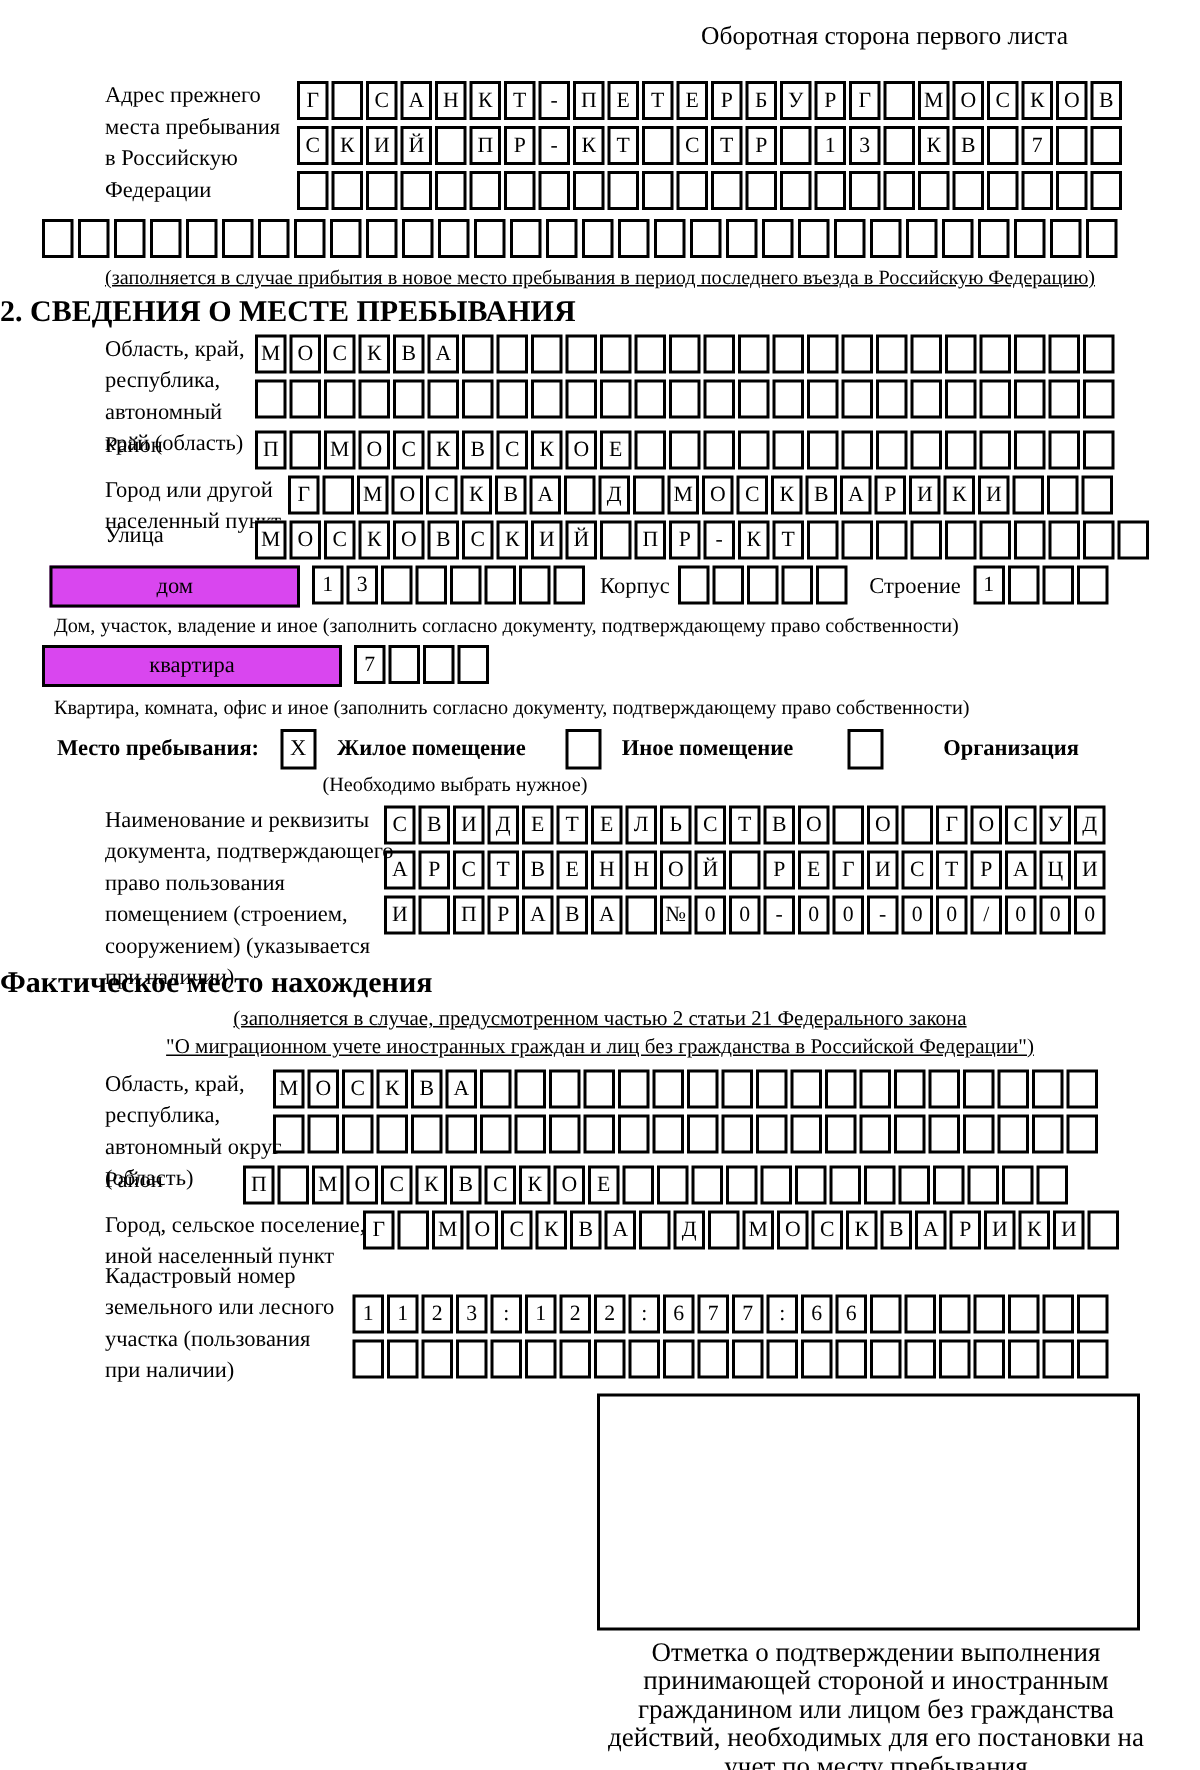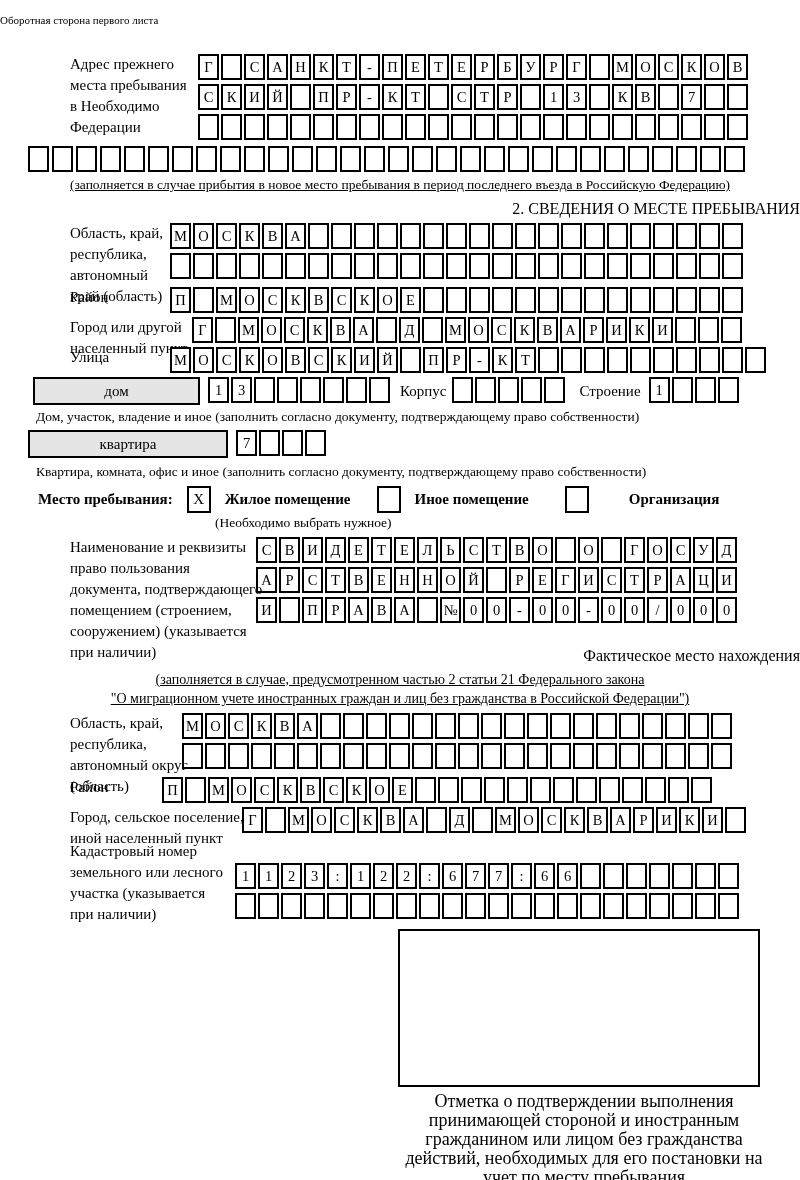--- a/index.html
+++ b/index.html
@@ -2,36 +2,36 @@
 <html><head>
 <meta charset="utf-8">
 <style>
   html,body{margin:0;padding:0;}
   body{
     width:800px;height:1180px;background:#ffffff;color:#000000;
     font-family:"Liberation Serif","DejaVu Serif",serif;
     position:relative;overflow:hidden;
   }
   .page{padding-top:14px;}
-  .top-title{font-size:11px;text-align:left;padding-right:88px;height:20px;}
+  .top-title{font-size:17px;text-align:right;padding-right:88px;height:20px;}
   .field{position:relative;}
   .lbl{position:absolute;left:70px;top:0;font-size:15px;line-height:21px;}
   .lbl div{white-space:nowrap;}
   .cells{display:flex;gap:2px;margin-bottom:4px;}
   .cell{
     box-sizing:border-box;flex:0 0 21px;width:21px;height:26px;
     border:2px solid #000;display:flex;align-items:center;justify-content:center;
     font-size:14.5px;line-height:1;background:#fff;
   }
   .note{font-size:13.5px;line-height:17px;}
   .center{text-align:center;text-decoration:underline;}
-  .h2{font-size:16px;font-weight:normal;text-align:right;line-height:21px;}
+  .h2{font-size:20px;font-weight:bold;text-align:left;line-height:21px;}
   .widebox{
     box-sizing:border-box;border:2px solid #000;height:28px;
-    display:flex;align-items:center;justify-content:center;font-size:15px;background:#e5e5e5;
+    display:flex;align-items:center;justify-content:center;font-size:15px;background:#d946ef;
   }
   .inline-row{display:flex;align-items:flex-start;}
   .seg-label{font-size:15px;line-height:28px;white-space:nowrap;}
   .chk{
     box-sizing:border-box;width:24px;height:27px;border:2px solid #000;
     display:flex;align-items:center;justify-content:center;font-size:15px;background:#fff;
   }
   .opt{display:flex;align-items:center;gap:14px;}
   .opt-label{font-size:15px;white-space:nowrap;font-weight:bold;}
   .stamp-box{
@@ -47,21 +47,21 @@
 <body>
 
 <div class="page">
 
   <div class="top-title">Оборотная сторона первого листа</div>
 
   <div class="field" style="margin-top:20px;min-height:90px;">
     <div class="lbl">
       <div>Адрес прежнего</div>
       <div>места пребывания</div>
-      <div>в Необходимо</div>
+      <div>в Российскую</div>
       <div>Федерации</div>
     </div>
     <div style="margin-left:198px;">
       <div class="cells">
           <span class="cell">Г</span>
           <span class="cell"></span>
           <span class="cell">С</span>
           <span class="cell">А</span>
           <span class="cell">Н</span>
           <span class="cell">К</span>
@@ -399,22 +399,22 @@
       <div class="chk">
         <span></span>
       </div>
     </div>
   </div>
   <div class="note" style="margin-left:215px;margin-top:1px;">(Необходимо выбрать нужное)</div>
 
   <div class="field" style="margin-top:6px;">
     <div class="lbl">
       <div>Наименование и реквизиты</div>
+      <div>документа, подтверждающего</div>
       <div>право пользования</div>
-      <div>документа, подтверждающего</div>
       <div>помещением (строением,</div>
       <div>сооружением) (указывается</div>
       <div>при наличии)</div>
     </div>
     <div style="margin-left:256px;">
       <div class="cells">
           <span class="cell">С</span>
           <span class="cell">В</span>
           <span class="cell">И</span>
           <span class="cell">Д</span>
@@ -610,21 +610,21 @@
         <span class="cell">К</span>
         <span class="cell">И</span>
         <span class="cell"></span>
       </div>
   </div>
 
   <div class="field" style="margin-top:8px;">
     <div class="lbl">
       <div>Кадастровый номер</div>
       <div>земельного или лесного</div>
-      <div>участка (указывается</div>
+      <div>участка (пользования</div>
       <div>при наличии)</div>
     </div>
     <div style="margin-left:235px;padding-top:22px;">
       <div class="cells">
           <span class="cell">1</span>
           <span class="cell">1</span>
           <span class="cell">2</span>
           <span class="cell">3</span>
           <span class="cell">:</span>
           <span class="cell">1</span>

